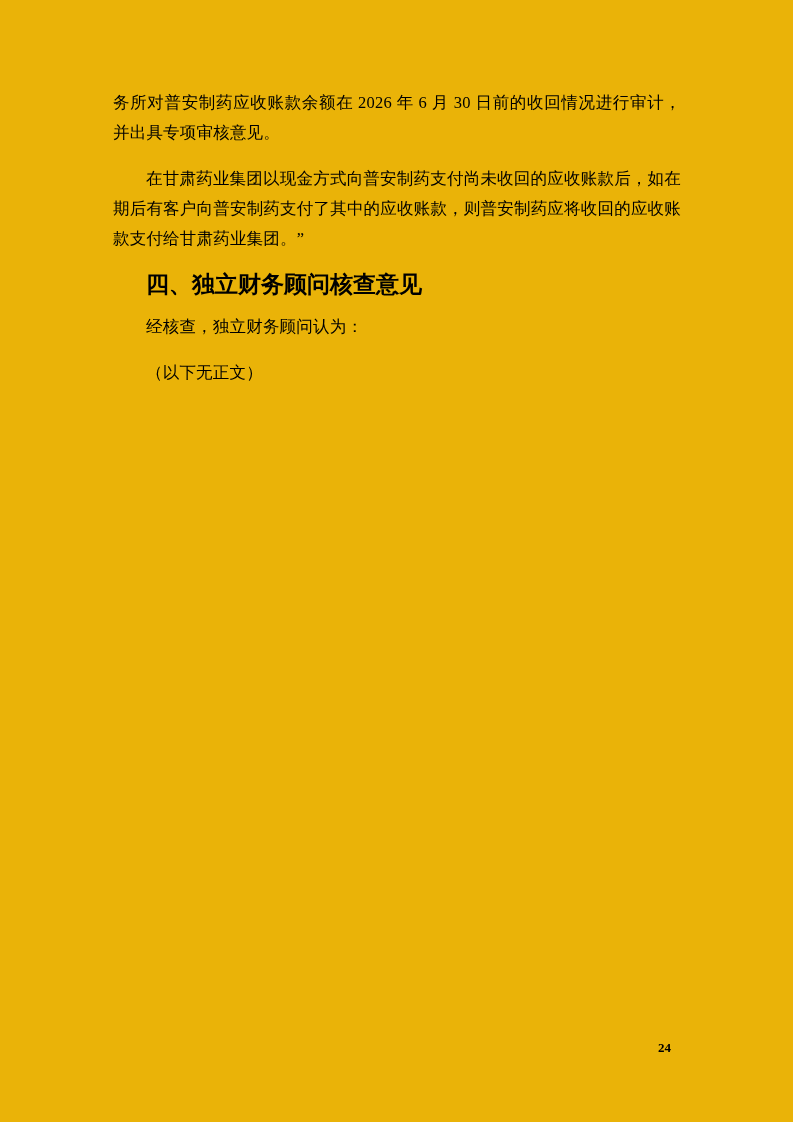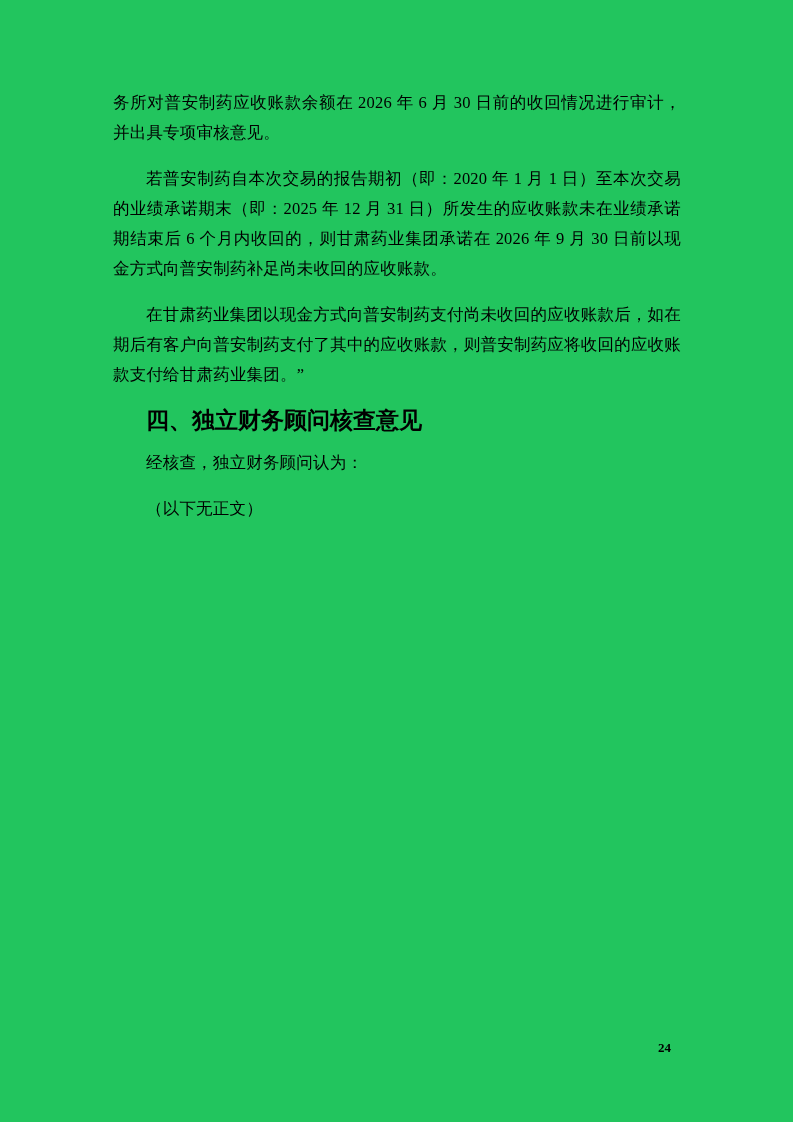--- a/index.html
+++ b/index.html
@@ -4,21 +4,21 @@
 <style>
   html, body {
     margin: 0;
     padding: 0;
     background: #ffffff;
   }
   .page {
     position: relative;
     width: 793px;
     height: 1122px;
-    background: #22c55e;
+    background: #eab308;
     overflow: hidden;
     font-family: "Liberation Serif", "DejaVu Serif", serif;
     color: #000000;
   }
   .content {
     position: absolute;
     left: 113px;
     top: 88px;
     width: 568px;
   }
@@ -52,20 +52,19 @@
     font-weight: bold;
     line-height: 16px;
   }
 </style>
 </head>
 <body>
 
 <div class="page">
   <div class="content">
     <p class="para continuation">务所对普安制药应收账款余额在 2026 年 6 月 30 日前的收回情况进行审计，并出具专项审核意见。</p>
-    <p class="para">若普安制药自本次交易的报告期初（即：2020 年 1 月 1 日）至本次交易的业绩承诺期末（即：2025 年 12 月 31 日）所发生的应收账款未在业绩承诺期结束后 6 个月内收回的，则甘肃药业集团承诺在 2026 年 9 月 30 日前以现金方式向普安制药补足尚未收回的应收账款。</p>
     <p class="para">在甘肃药业集团以现金方式向普安制药支付尚未收回的应收账款后，如在期后有客户向普安制药支付了其中的应收账款，则普安制药应将收回的应收账款支付给甘肃药业集团。”</p>
     <h2 class="section-heading">四、独立财务顾问核查意见</h2>
     <p class="para">经核查，独立财务顾问认为：</p>
     <p class="para closing-note">（以下无正文）</p>
   </div>
   <div class="page-number">24</div>
 </div>
 
 </body></html>

